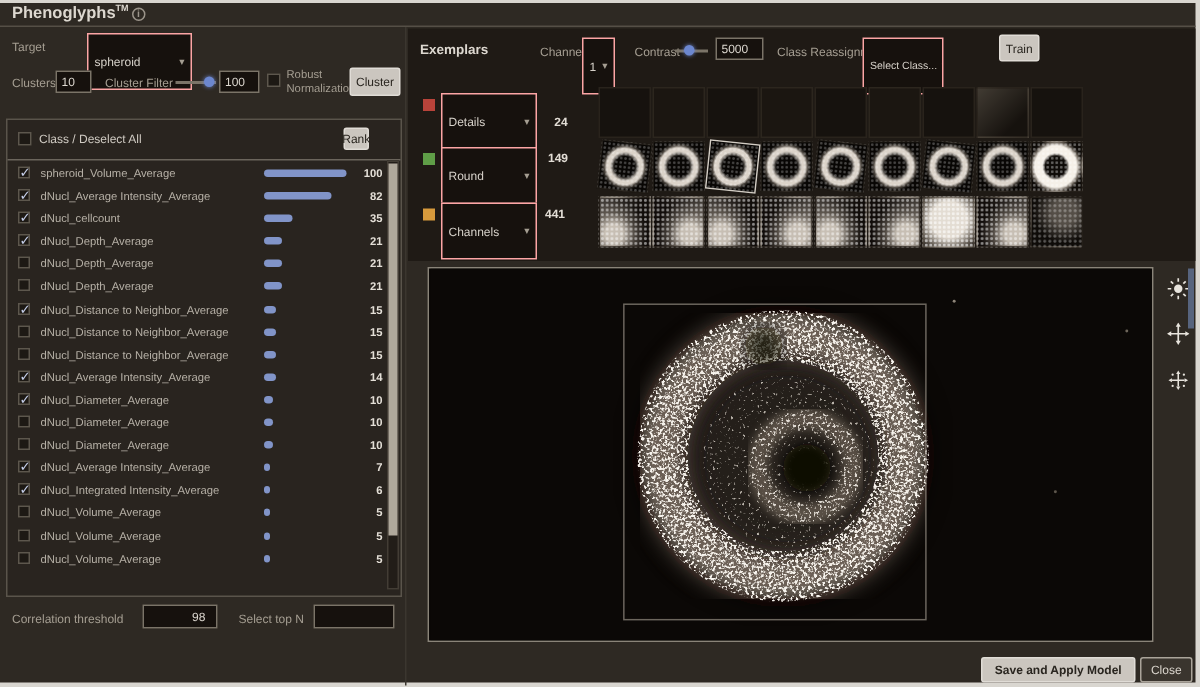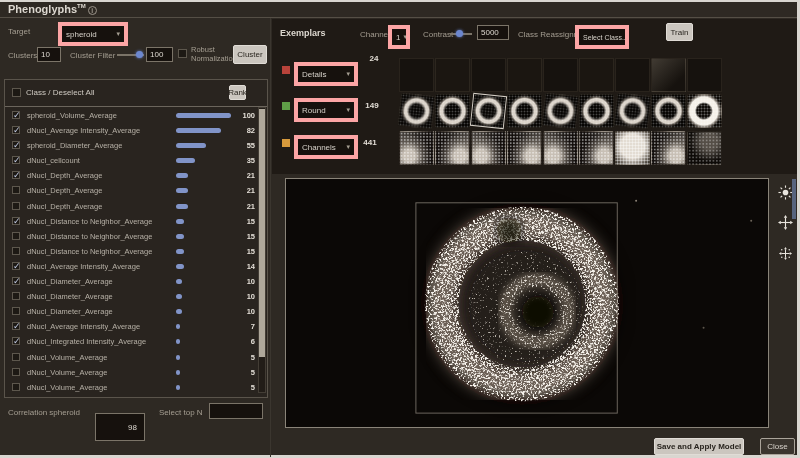--- a/index.html
+++ b/index.html
@@ -4,22 +4,22 @@
 <style>
 *{box-sizing:border-box;margin:0;padding:0}
 html,body{width:800px;height:458px;overflow:hidden}
 body{background:#2e2923;font-family:"Liberation Sans",sans-serif}
 .app{position:relative;width:800px;height:458px;background:#2e2923;
      border-top:2px solid #d9d6d0;border-right:3px solid #d9d6d0;border-bottom:3px solid #d9d6d0}
 .lbl{position:absolute;color:#a59e92;font-size:8px;white-space:nowrap}
 .brt{color:#ddd8d0}
 .inputbox{position:absolute;background:#16110d;border:1px solid #7b7468;color:#ddd8d0;
           font-size:8px;padding:0 3px;font-family:inherit;outline:none}
-.selectbox{position:absolute;background:#16110d;border:4px solid #fca5a5;color:#d6d1c9;font-size:8px;
-           display:flex;align-items:center;justify-content:space-between;padding:8px 4px;cursor:pointer;white-space:nowrap;overflow:hidden}
+.selectbox{position:absolute;background:#16110d;border:1px solid #fca5a5;color:#d6d1c9;font-size:8px;
+           display:flex;align-items:center;justify-content:space-between;padding:18px 4px;cursor:pointer;white-space:nowrap;overflow:hidden}
 .caret{font-size:7px;color:#a59e92;margin-left:3px;flex:0 0 auto}
 .btn{position:absolute;display:flex;align-items:center;justify-content:center;font-size:8px;cursor:pointer;border-radius:2px;white-space:nowrap}
 .btn-light{background:#cbc6bf;color:#29251f;border:1px solid #e0dcd6}
 .btn-dark{background:#3a352e;color:#d9d4cc;border:1px solid #aaa49a}
 .cb{display:inline-block;width:9px;height:9px;background:#1d1914;border:1px solid #5d574d;position:relative;cursor:pointer;flex:0 0 auto}
 .cb.checked::after{content:"✓";position:absolute;left:0;top:-2px;font-size:9px;color:#c3cce6}
 
 .title{position:absolute;left:8px;top:1px;font-size:11px;font-weight:bold;color:#ddd8d0}
 .title sup{font-size:6px}
 .info-i{display:inline-block;width:9px;height:9px;border:1px solid #9b948a;border-radius:50%;
@@ -122,26 +122,20 @@
           <span class="feat-val">100</span>
         </div>
         <div class="feat-row">
           <span class="cb checked"></span>
           <span class="feat-label">dNucl_Average Intensity_Average</span>
           <span class="feat-bar" style="width: 45.1px;"></span>
           <span class="feat-val">82</span>
         </div>
         <div class="feat-row">
           <span class="cb checked"></span>
-          <span class="feat-label">spheroid_Diameter_Average</span>
-          <span class="feat-bar" style="width: 30.25px;"></span>
-          <span class="feat-val">55</span>
-        </div>
-        <div class="feat-row">
-          <span class="cb checked"></span>
           <span class="feat-label">dNucl_cellcount</span>
           <span class="feat-bar" style="width: 19.25px;"></span>
           <span class="feat-val">35</span>
         </div>
         <div class="feat-row">
           <span class="cb checked"></span>
           <span class="feat-label">dNucl_Depth_Average</span>
           <span class="feat-bar" style="width: 11.55px;"></span>
           <span class="feat-val">21</span>
         </div>
@@ -228,22 +222,22 @@
           <span class="feat-label">dNucl_Volume_Average</span>
           <span class="feat-bar" style="width: 4px;"></span>
           <span class="feat-val">5</span>
         </div>
       </div>
     <div class="fp-scroll">
         <div class="fp-thumb"></div>
       </div>
   </div>
 
-  <div class="lbl" style="left:8px;top:406px">Correlation spheroid</div>
-  <input class="inputbox" style="left: 95px; top: 411px; width: 50px; height: 28px; padding-left: 32px;" value="98">
+  <div class="lbl" style="left:8px;top:406px">Correlation threshold</div>
+  <input class="inputbox" style="left: 95px; top: 401px; width: 50px; height: 16px; padding-left: 32px;" value="98">
   <div class="lbl" style="left:159px;top:406px">Select top N</div>
   <input class="inputbox" style="left: 209px; top: 401px; width: 54px; height: 16px;" value="">
 
   <div class="ex-panel"></div>
   <div class="ex-title">Exemplars</div>
   <div class="lbl" style="left:360px;top:28px">Channels</div>
   <div class="selectbox" style="left:388px;top:23px;width:22px;height:15px">
     <span>1</span>
       <span class="caret">▾</span>
   </div>
@@ -256,21 +250,21 @@
     <span>Select Class...</span>
       <span class="caret">▾</span>
   </div>
   <div class="btn btn-light" style="left:666px;top:21px;width:27px;height:18px">Train</div>
 
   <div class="chip" style="left: 282px; top: 64px; background: rgb(184, 67, 58);"></div>
   <div class="selectbox" style="left:294px;top:60px;width:64px;height:15px">
     <span>Details</span>
       <span class="caret">▾</span>
   </div>
-  <div class="count" style="left:360px;top:52px">24</div>
+  <div class="count" style="left:360px;top:75px">24</div>
 
   <div class="chip" style="left: 282px; top: 100px; background: rgb(95, 158, 71);"></div>
   <div class="selectbox" style="left:294px;top:96px;width:64px;height:15px">
     <span>Round</span>
       <span class="caret">▾</span>
   </div>
   <div class="count" style="left:358px;top:99px">149</div>
 
   <div class="chip" style="left: 282px; top: 137px; background: rgb(215, 154, 60);"></div>
   <div class="selectbox" style="left:294px;top:133px;width:64px;height:15px">
@@ -402,16 +396,16 @@
           <polygon points="15,8 12.5,6.5 12.5,9.5"></polygon>
         <circle cx="4" cy="4" r="0.8"></circle>
           <circle cx="12" cy="4" r="0.8"></circle>
           <circle cx="4" cy="12" r="0.8"></circle>
           <circle cx="12" cy="12" r="0.8"></circle>
       </g>
     </svg>
   </div>
   <div class="scroll-blue"></div>
 
-  <div class="btn btn-light" style="left:654px;top:436px;width:90px;height:17px;font-weight:bold">Save and Apply Model</div>
+  <div class="btn btn-light" style="left:654px;top:436px;width:103px;height:17px;font-weight:bold">Save and Apply Model</div>
   <div class="btn btn-dark" style="left:760px;top:436px;width:35px;height:17px">Close</div>
 
 </div>
 
 </body></html>

